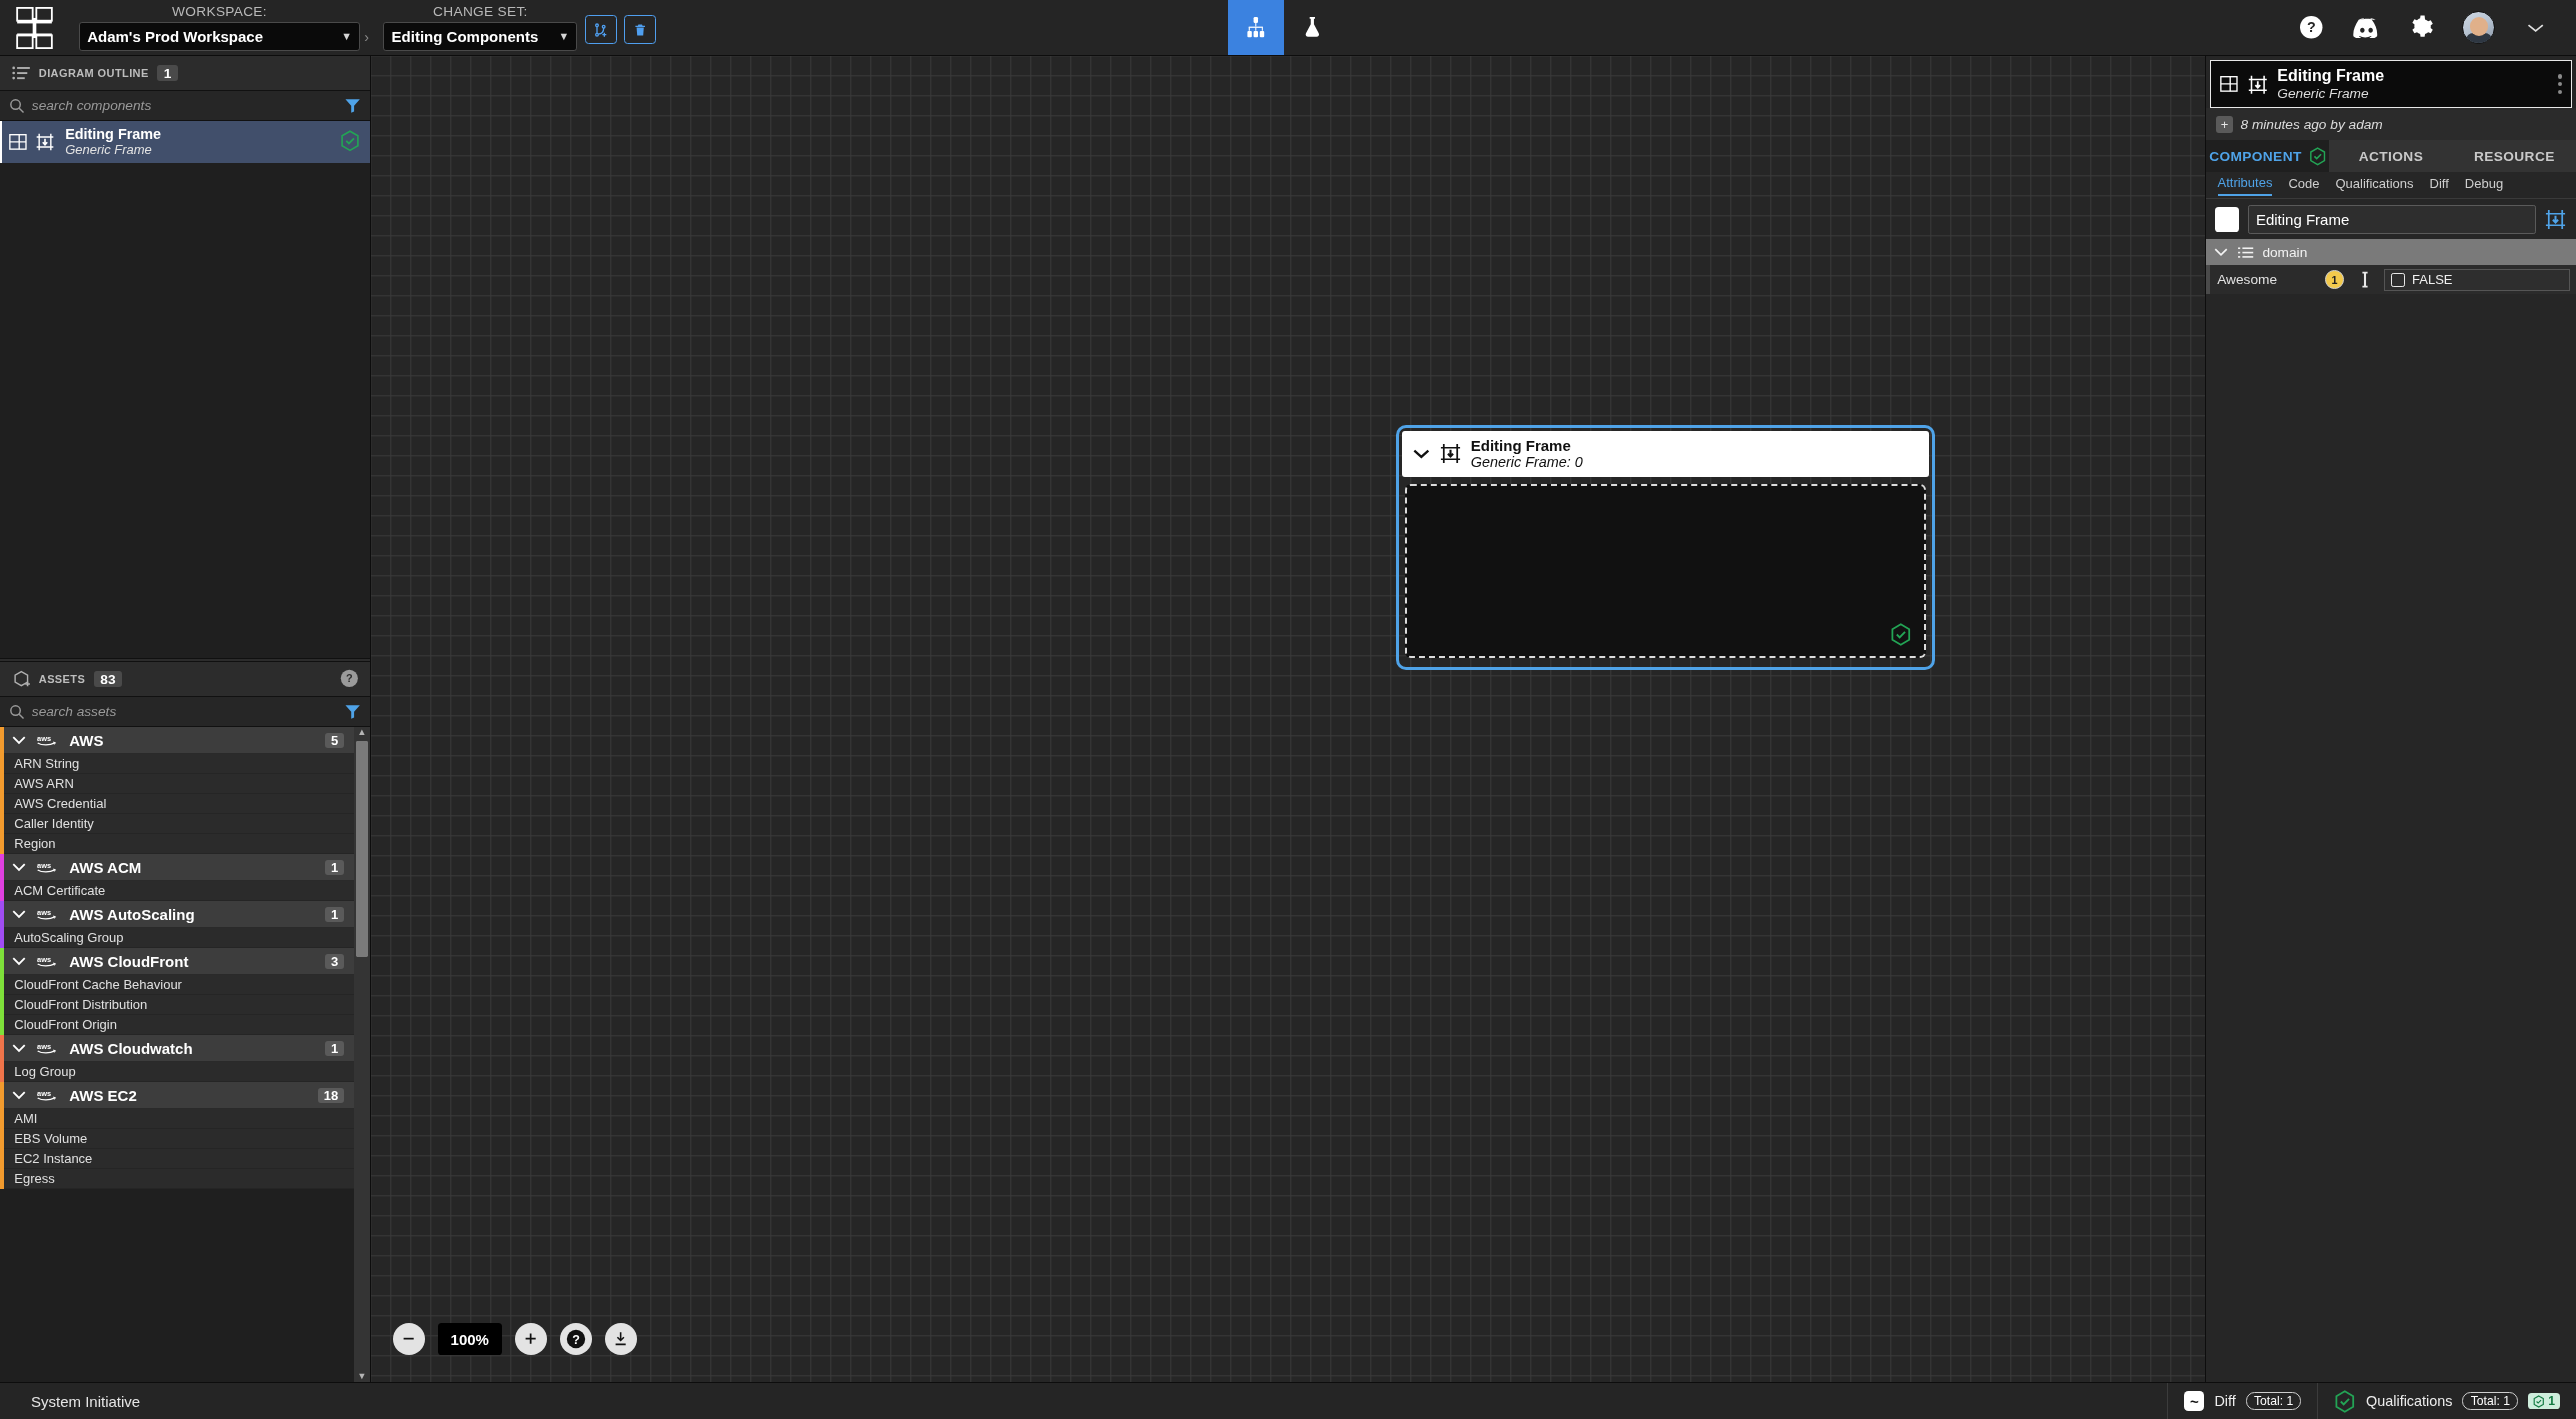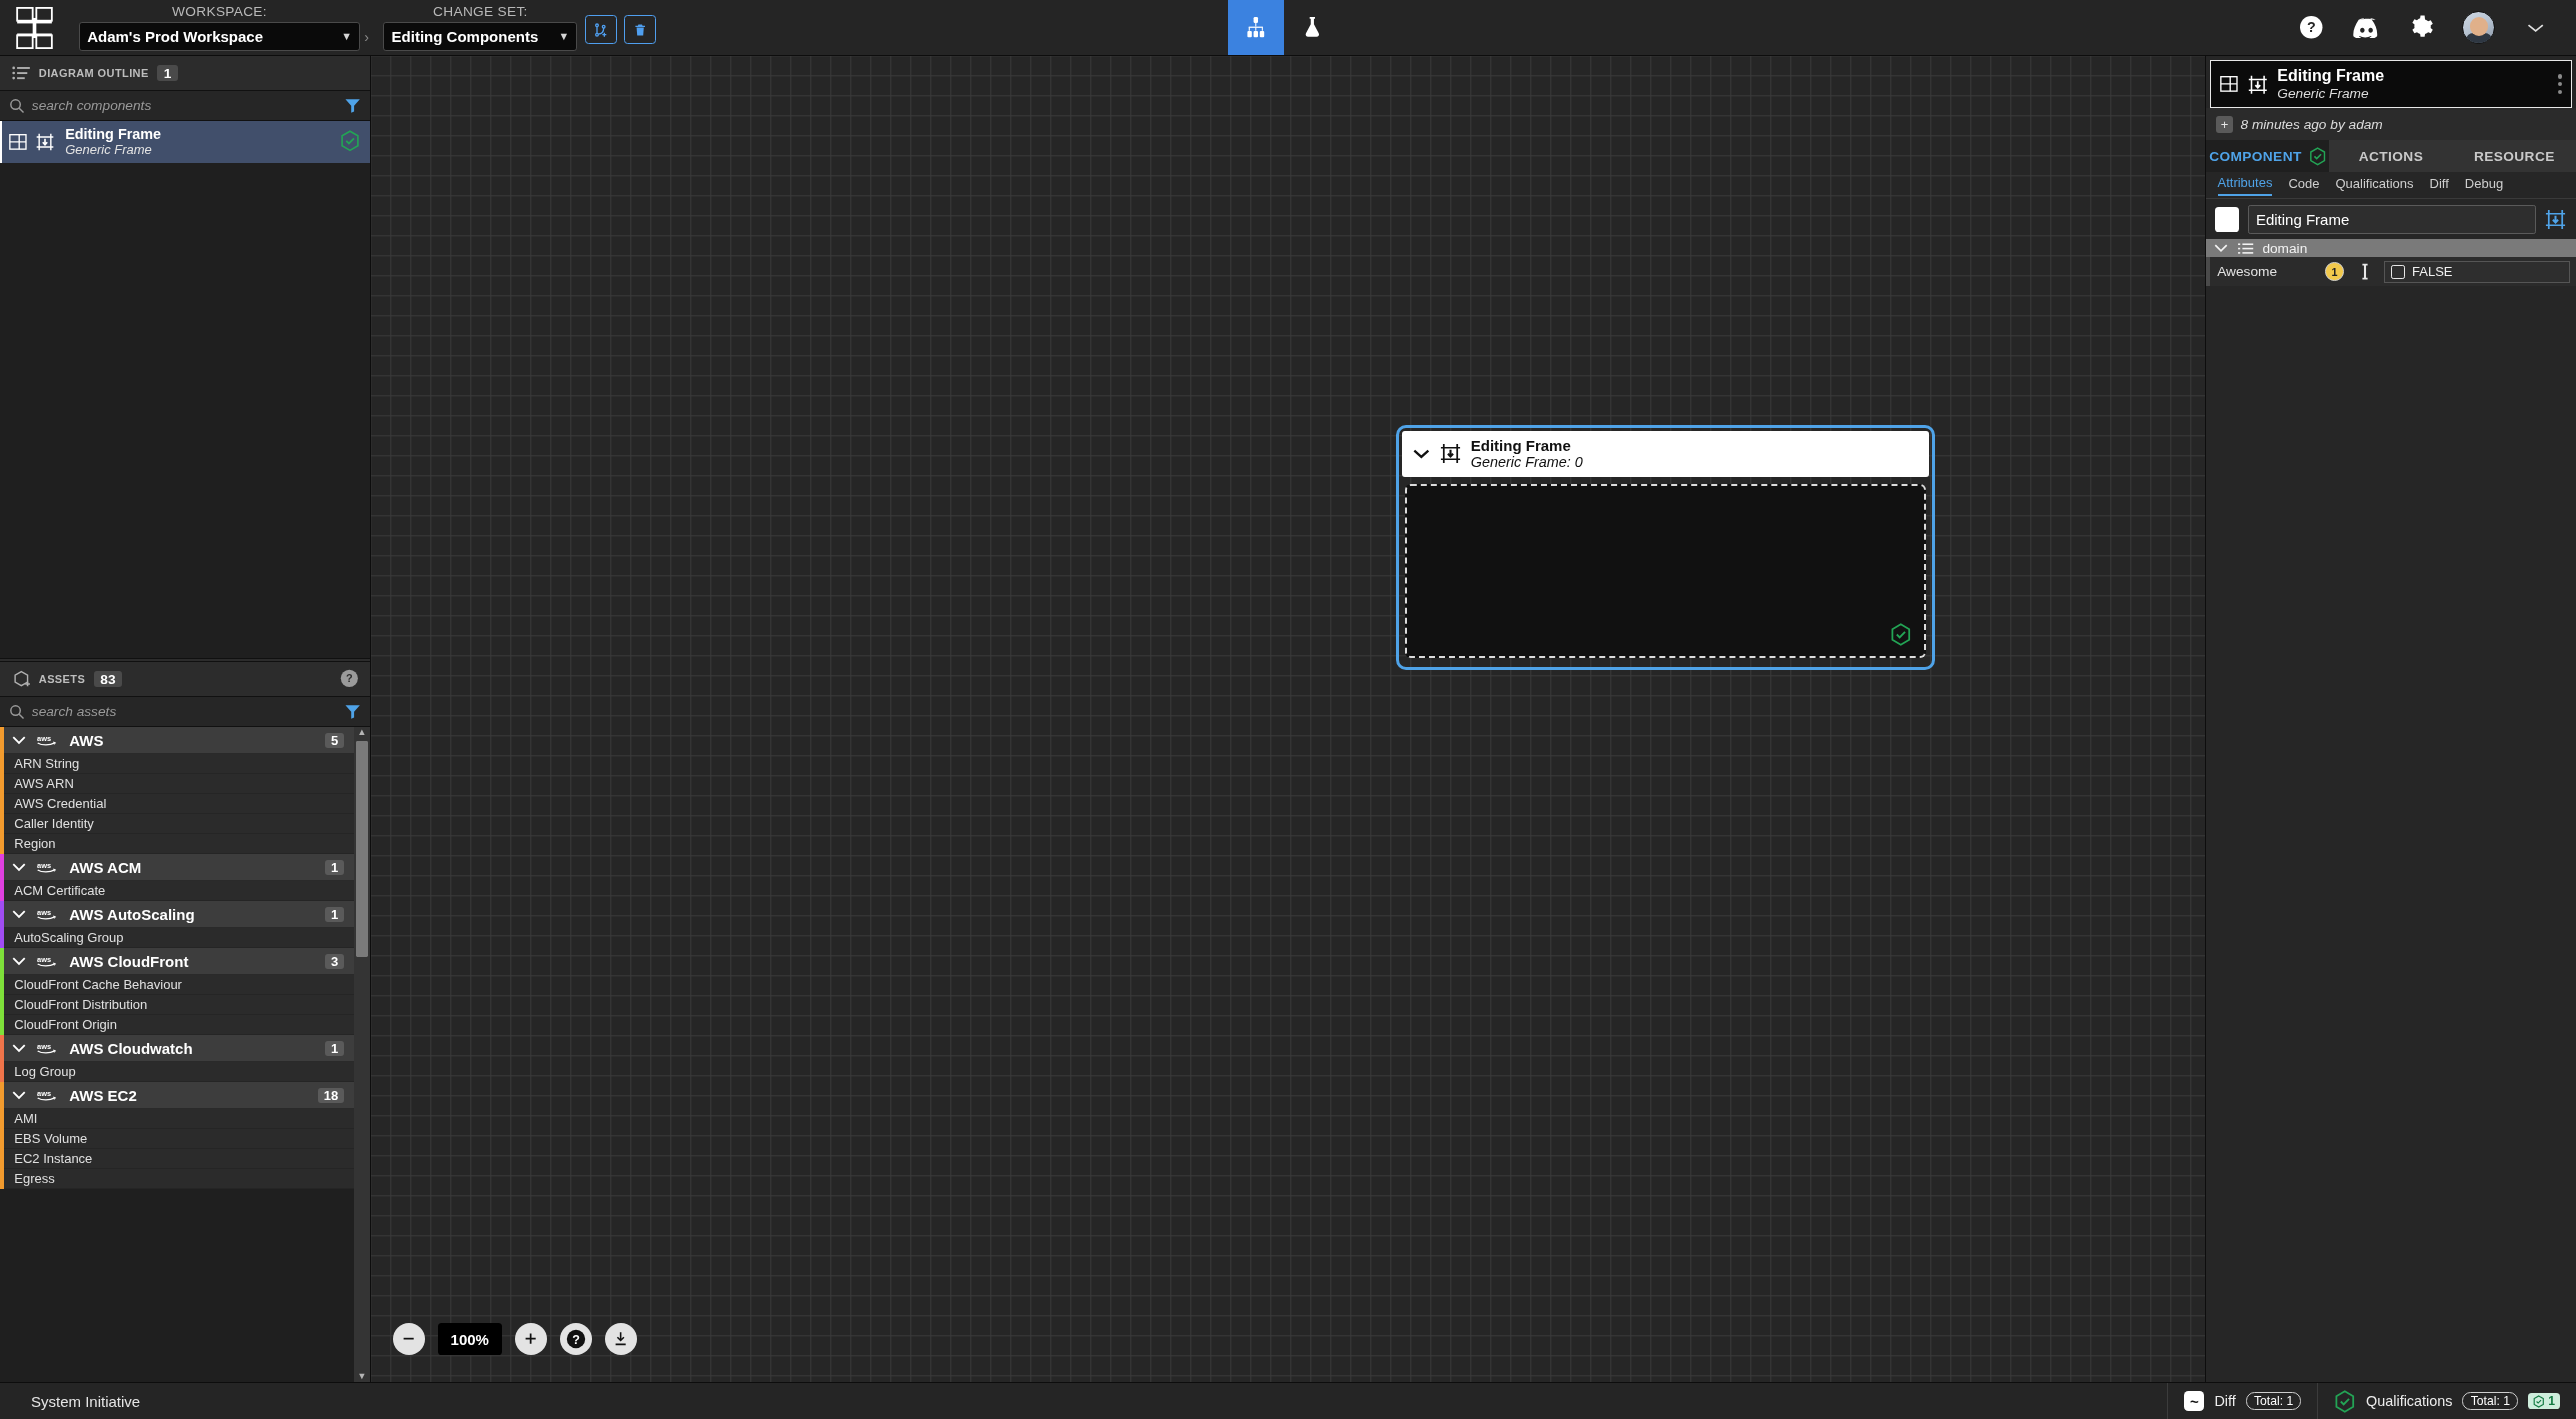--- a/index.html
+++ b/index.html
@@ -173,21 +173,21 @@
   .ttab.active { color: #4fa3e8; background: #1f1f1f; }
   .tabs-sub { height: 27px; display: flex; align-items: center; gap: 16px; padding: 0 11.5px;
               background: #262626; border-bottom: 0.7px solid #3a3a3a; }
   .stab { font-size: 13px; color: #cfcfcf; padding-bottom: 4.3px; }
   .stab.active { color: #4fa3e8; border-bottom: 2.2px solid #4fa3e8; }
   .name-row { height: 40px; display: flex; align-items: center; gap: 8.6px; padding: 0 8.6px; background: #262626; }
   .color-swatch { width: 24.5px; height: 24.5px; background: #fff; border-radius: 3.6px; }
   .name-input { flex: 1; height: 29px; background: #2e2e2e; border: 0.7px solid #5a5a5a; border-radius: 2.2px;
                 color: #fff; font-size: 15px; padding: 0 7.2px; outline: none;
                 font-family: "Liberation Sans", sans-serif; }
-  .domain-row { height: 18px; display: flex; align-items: center; gap: 8.6px; background: #7a7a7a; padding-left: 7.2px; }
+  .domain-row { height: 26px; display: flex; align-items: center; gap: 8.6px; background: #7a7a7a; padding-left: 7.2px; }
   .domain-row .lbl { font-size: 13.7px; color: #f2f2f2; }
   .attr-row { height: 29px; display: flex; align-items: center; gap: 0; background: #2b2b2b; padding-left: 7.2px;
               border-left: 4.3px solid #4a4a4a; }
   .attr-name { font-size: 13.7px; color: #e2e2e2; width: 108px; }
   .num-chip { width: 18.7px; height: 18.7px; border-radius: 50%; background: #f2c94c; color: #222;
               font-size: 10.8px; font-weight: bold; display: flex; align-items: center; justify-content: center;
               border: 1.4px solid #cfcfcf; }
   .attr-val-box { flex: 1; height: 21.6px; margin-left: 11.5px; margin-right: 5.8px; border: 0.7px solid #555;
                   background: #2e2e2e; display: flex; align-items: center; gap: 7.2px; padding: 0 5.8px; }
   .cbx { width: 13.7px; height: 13.7px; border: 1.4px solid #e8e8e8; border-radius: 2.2px; }

